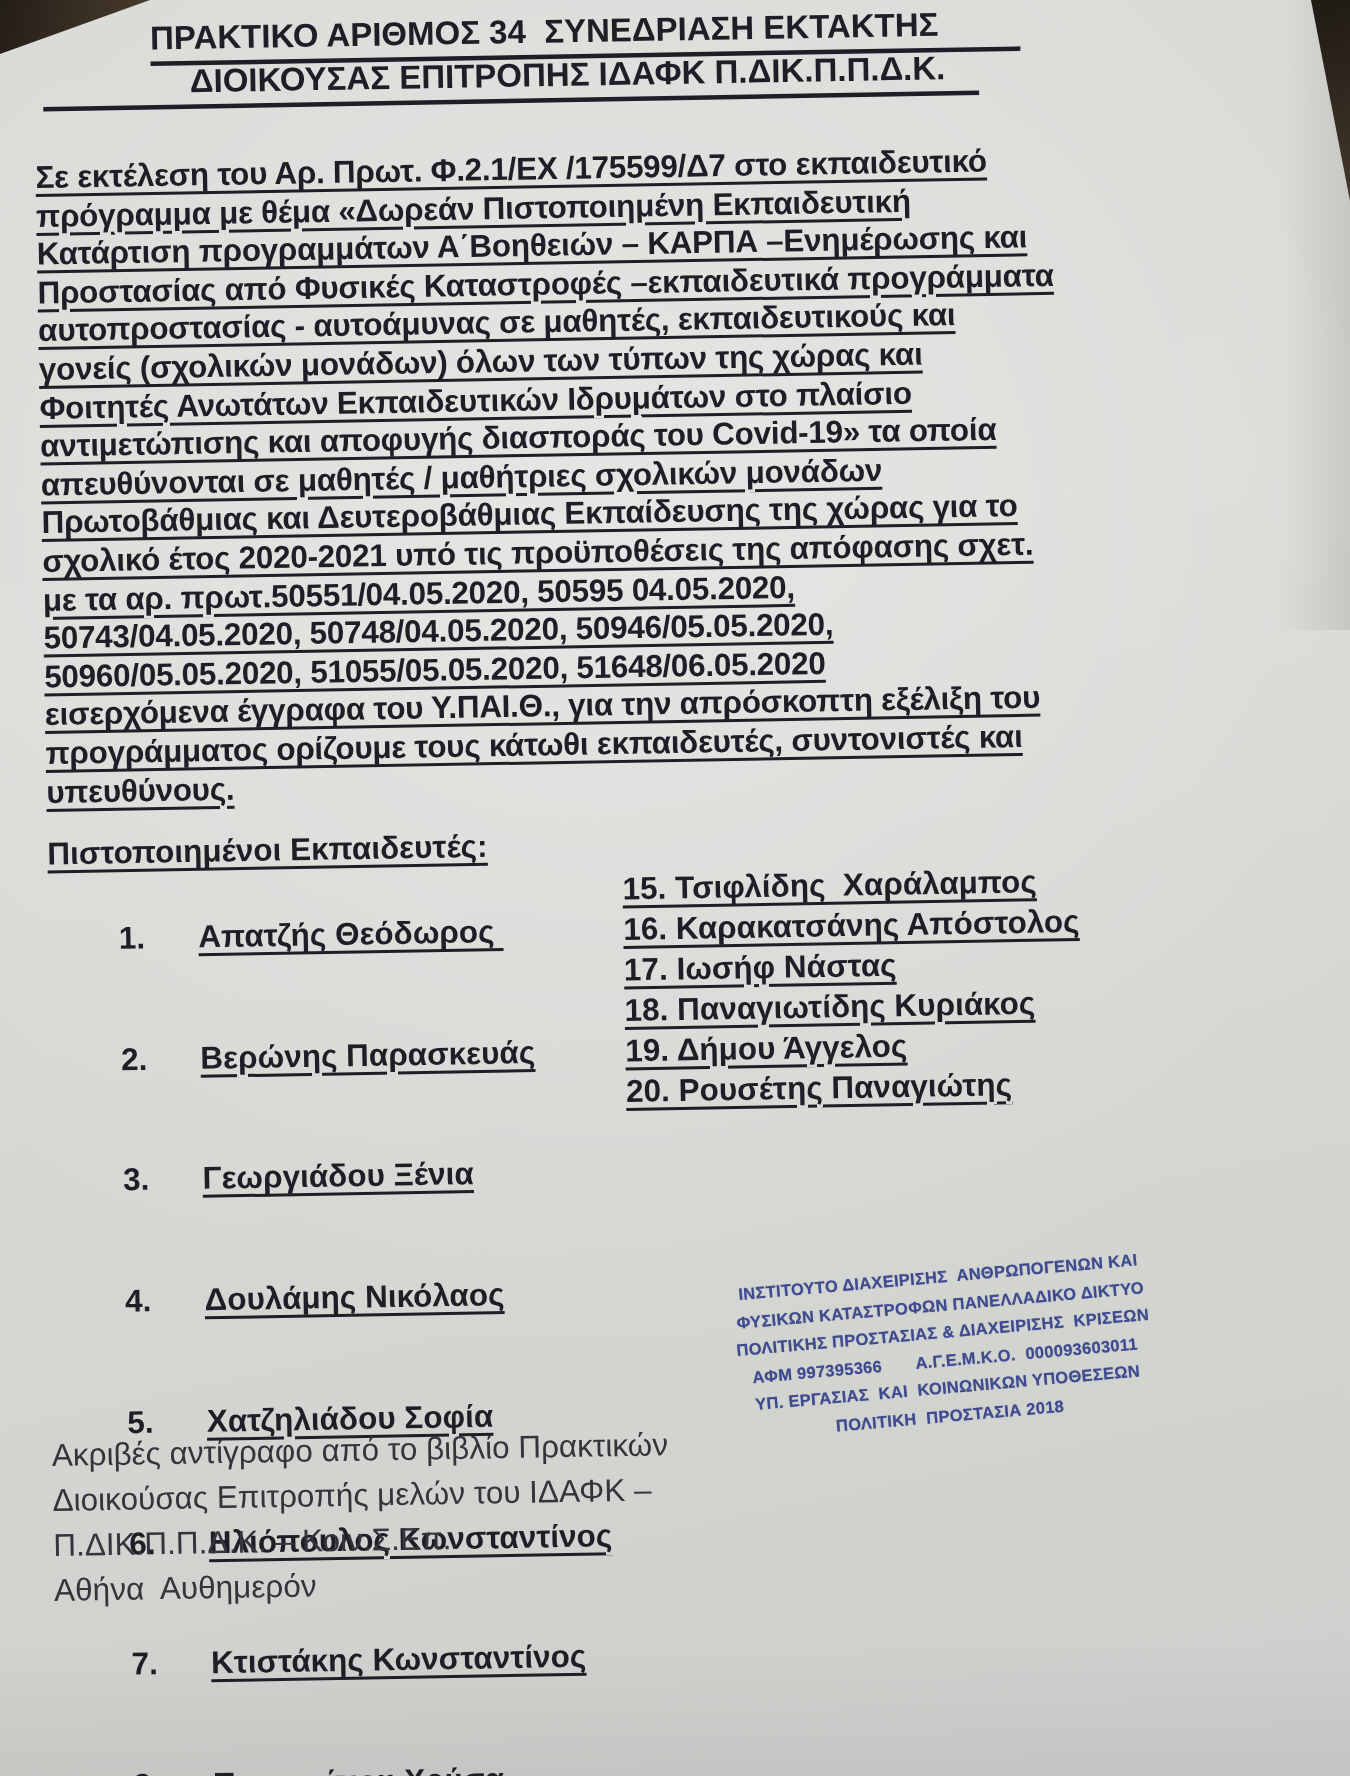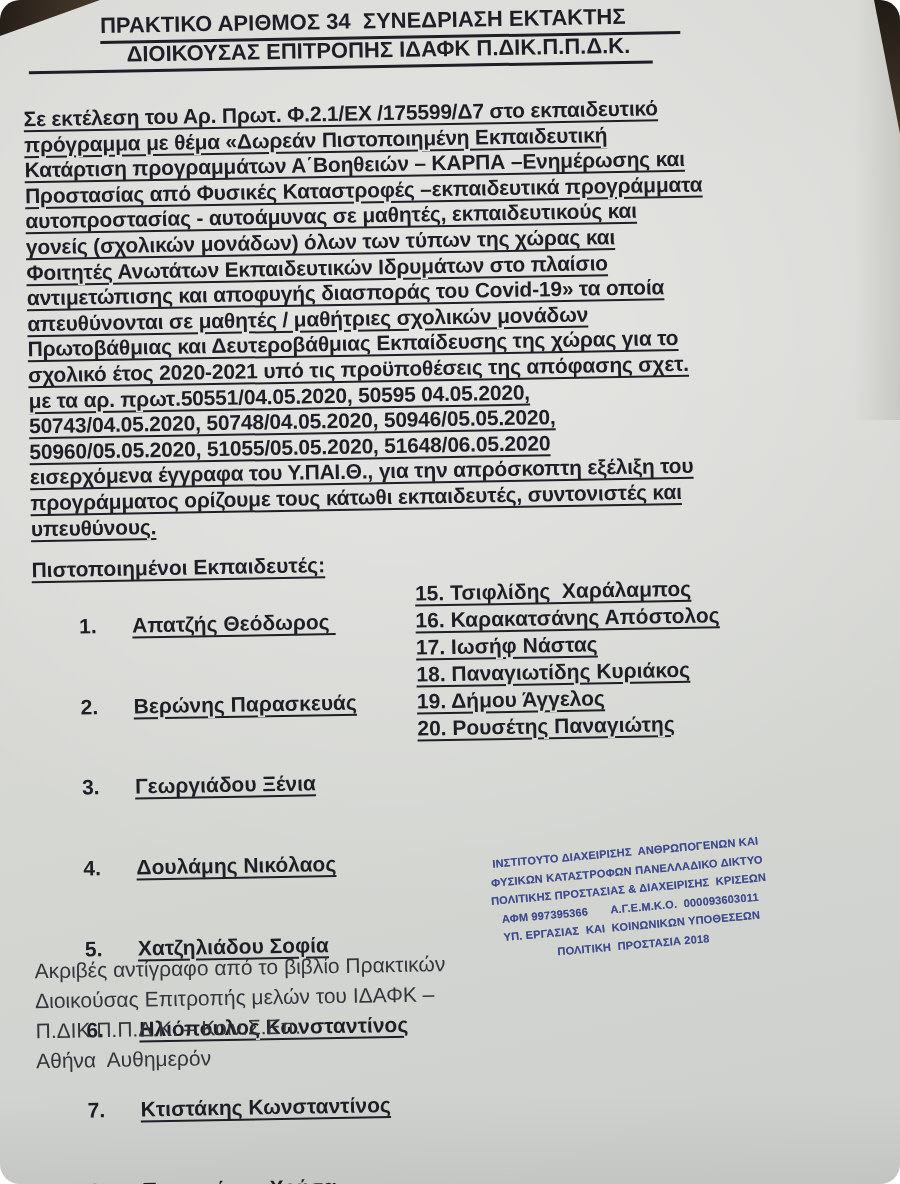--- a/index.html
+++ b/index.html
@@ -4,21 +4,20 @@
 <style>
   html,body{margin:0;padding:0;}
   #photo{
     position:relative;
     width:900px;height:1184px;
     overflow:hidden;
     font-family:"Liberation Sans",sans-serif;
     background:
       radial-gradient(120% 85% at 45% 28%, rgba(255,255,255,0.32) 0%, rgba(255,255,255,0) 58%),
       linear-gradient(168deg,#d8d9d5 0%,#dadbd7 35%,#d4d6d2 65%,#cdcfcc 100%);
-    border-radius: 20px;
   }
   
   .corner-tl{
     position:absolute;left:0;top:0;width:100px;height:36px;
     background:linear-gradient(100deg,#241e18,#4a3c2d);
     clip-path:polygon(0 0,100% 0,0 100%);
   }
   .corner-tr{
     position:absolute;right:0;top:0;width:26px;height:134px;
     background:linear-gradient(#1d1813,#44372a);

